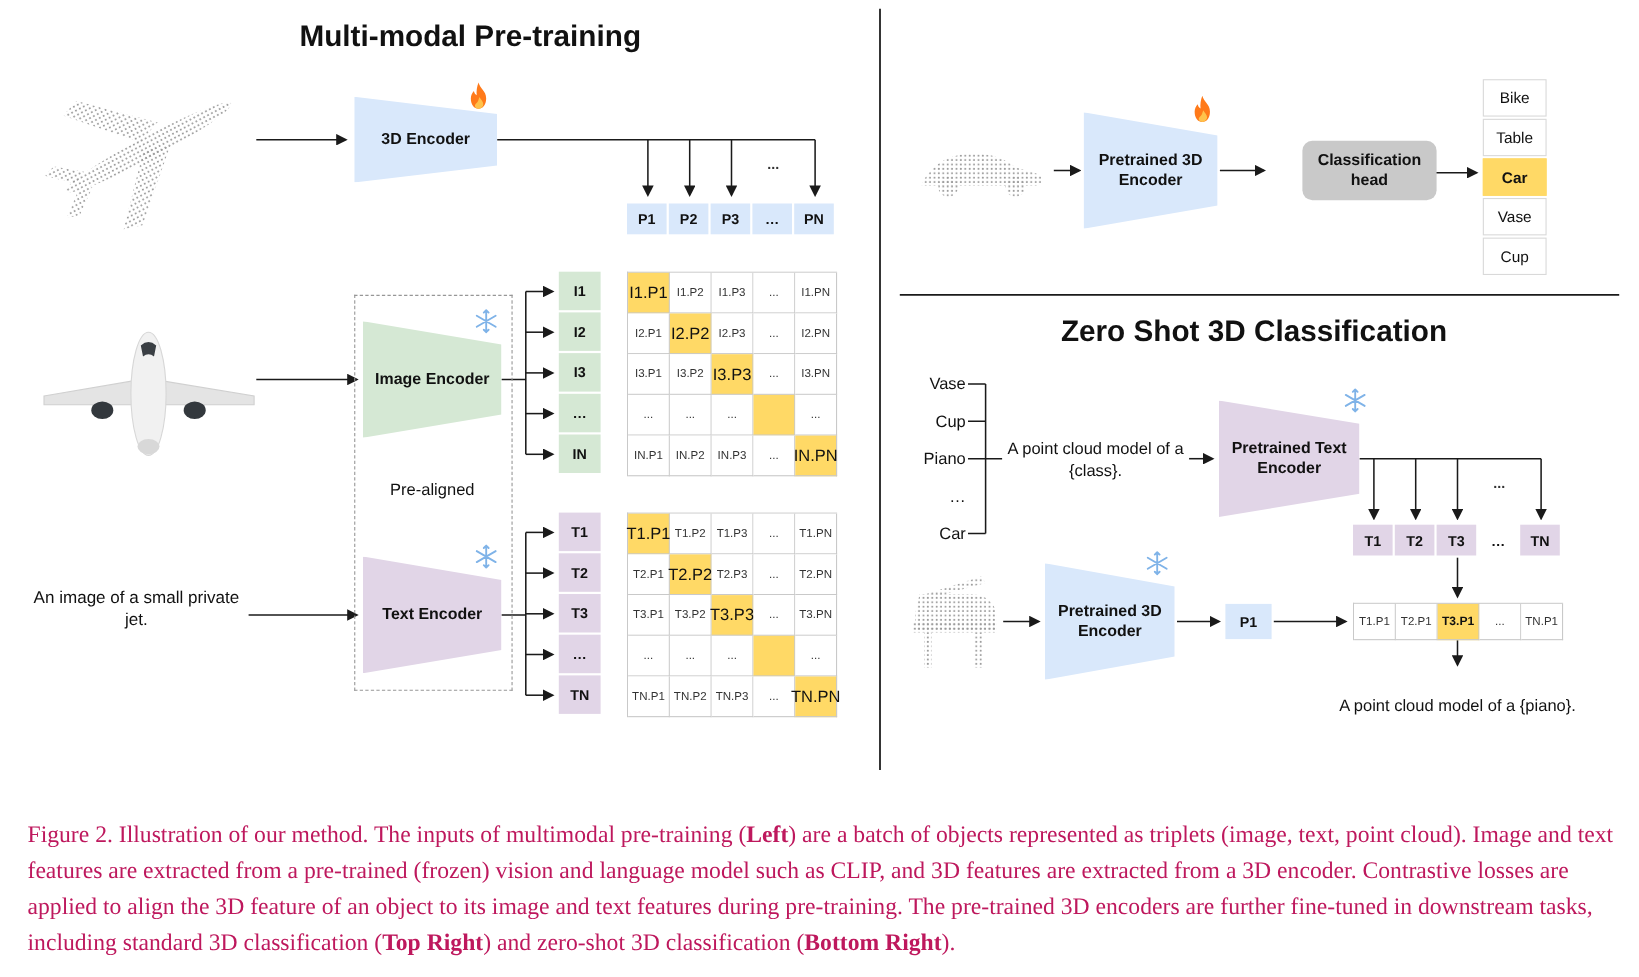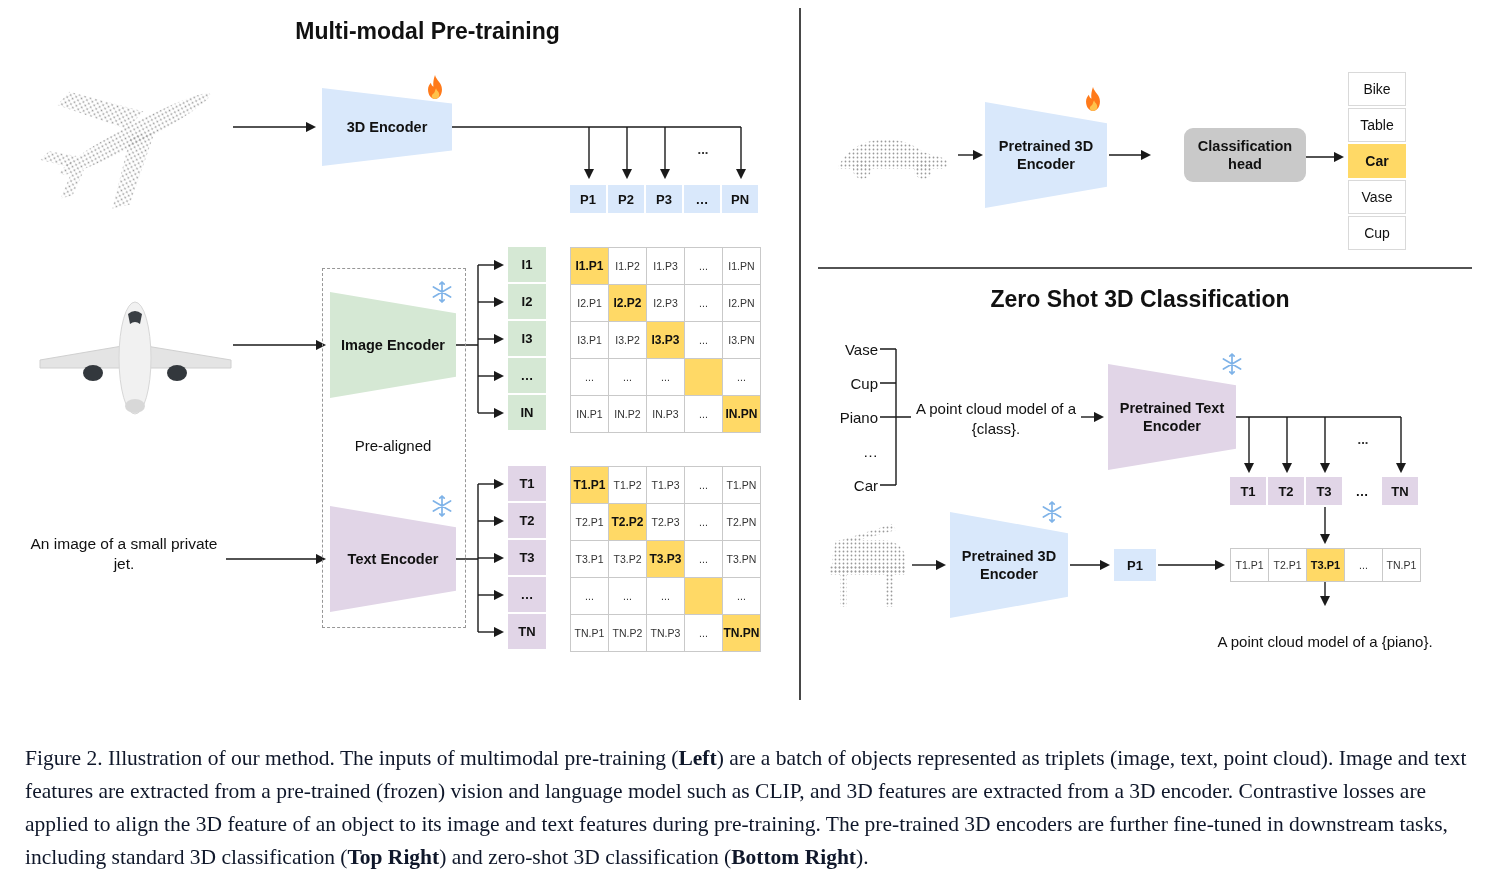--- a/index.html
+++ b/index.html
@@ -2,21 +2,21 @@
 <html style="--highlight: #FFD966; --blue: #D9E8FB; --green: #D5E8D4; --purple: #E1D5E7; --head_gray: #C9C9C9;"><head>
 <meta charset="utf-8">
 <style>
   :root{
     --highlight:#FFD966; --blue:#D9E8FB; --green:#D5E8D4; --purple:#E1D5E7; --head_gray:#C9C9C9;
   }
   html,body{margin:0;padding:0;background:#fff;}
   .page{position:relative;width:1490px;height:888px;background:#fff;overflow:hidden;
         font-family:"Liberation Sans",sans-serif;color:#111;}
   .arrows{position:absolute;left:0;top:0;pointer-events:none;}
-  .title{position:absolute;font-weight:700;font-size:23px;text-align:center;}
+  .title{position:absolute;font-weight:700;font-size:27px;text-align:center;}
   .trap{position:absolute;display:flex;align-items:center;justify-content:center;text-align:center;
         font-weight:700;font-size:14.5px;line-height:1.25;
         clip-path:polygon(0 0,100% 20%,100% 80%,0 100%);}
   .trap span{width:92%;}
   .trap.blue{background:var(--blue);} .trap.green{background:var(--green);} .trap.purple{background:var(--purple);}
   .icon{position:absolute;}
   .pcloud{position:absolute;}
   .cellrow{position:absolute;display:flex;gap:2px;}
   .cellrow>div{width:36px;height:28px;display:flex;align-items:center;justify-content:center;
                font-weight:700;font-size:13px;}
@@ -25,42 +25,42 @@
   #t-row>div:nth-child(4){background:transparent;}
   .labelcol{position:absolute;display:flex;flex-direction:column;gap:2px;}
   .labelcol>div{width:38px;height:35px;display:flex;align-items:center;justify-content:center;
                 font-weight:700;font-size:13px;}
   #i-col>div{background:var(--green);}
   #t-col>div{background:var(--purple);}
   .matrix{position:absolute;display:grid;grid-template-columns:repeat(5,38px);grid-auto-rows:37px;
           border-top:1px solid #c9c9c9;border-left:1px solid #c9c9c9;background:#fff;}
   .mcell{border-right:1px solid #c9c9c9;border-bottom:1px solid #c9c9c9;display:flex;align-items:center;
          justify-content:center;font-size:10.5px;background:#fff;color:#333;}
-  .mcell.hl{background:var(--highlight);font-weight:700;color:#111;font-size:12px;}
+  .mcell.hl{background:var(--highlight);font-weight:400;color:#111;font-size:15px;}
   .dashedbox{position:absolute;border:1.6px dashed #979797;}
   .note{position:absolute;font-size:15.5px;text-align:center;line-height:1.3;}
   .ellipsis{position:absolute;font-size:13px;font-weight:700;text-align:center;color:#333;}
   .headbox{position:absolute;background:var(--head_gray);border-radius:9px;display:flex;align-items:center;
            justify-content:center;font-weight:700;font-size:14.5px;text-align:center;line-height:1.25;}
   .headbox span{width:88%;}
   #class-list{position:absolute;display:flex;flex-direction:column;gap:2px;}
   #class-list>div{width:58px;height:34px;border:1px solid #d9d9d9;box-sizing:border-box;background:#fff;
                   display:flex;align-items:center;justify-content:center;font-size:14px;}
   #class-list>div:nth-child(3){background:var(--highlight);border-color:var(--highlight);font-weight:700;}
   #class-words{position:absolute;display:flex;flex-direction:column;}
   #class-words>div{height:34px;width:58px;display:flex;align-items:center;justify-content:flex-end;font-size:15px;}
   #result-row{position:absolute;display:grid;grid-template-columns:repeat(5,38px);grid-auto-rows:33px;
               border-top:1px solid #c9c9c9;border-left:1px solid #c9c9c9;background:#fff;}
   #result-row>div{border-right:1px solid #c9c9c9;border-bottom:1px solid #c9c9c9;display:flex;align-items:center;
                   justify-content:center;font-size:10.5px;color:#333;background:#fff;}
   #result-row>div:nth-child(3){background:var(--highlight);font-weight:700;color:#111;font-size:11px;}
   #p1-cell{position:absolute;left:1114px;top:549px;width:42px;height:32px;background:var(--blue);
            display:flex;align-items:center;justify-content:center;font-weight:700;font-size:13px;}
   .caption{position:absolute;left:25px;top:720px;width:1442px;font-family:"Liberation Serif",serif;
-           font-size:21.5px;line-height:33px;color:#0f172a;}
+           font-size:21.5px;line-height:33px;color:#be185d;}
   .caption b{font-weight:700;}
 </style>
 </head>
 <body>
 
 <div class="page">
 
   <svg class="arrows" width="1490" height="710" viewBox="0 0 1490 710">
     <defs>
       <marker id="ah" viewBox="0 0 10 10" refX="8" refY="5" markerWidth="7.5" markerHeight="7.5" orient="auto-start-reverse">

